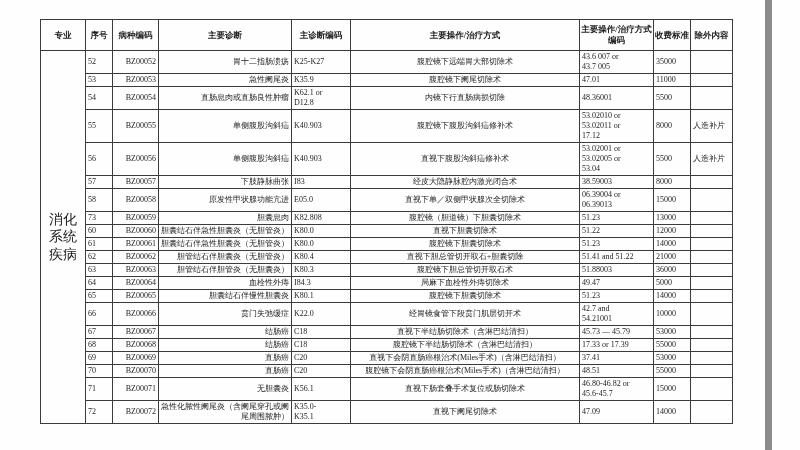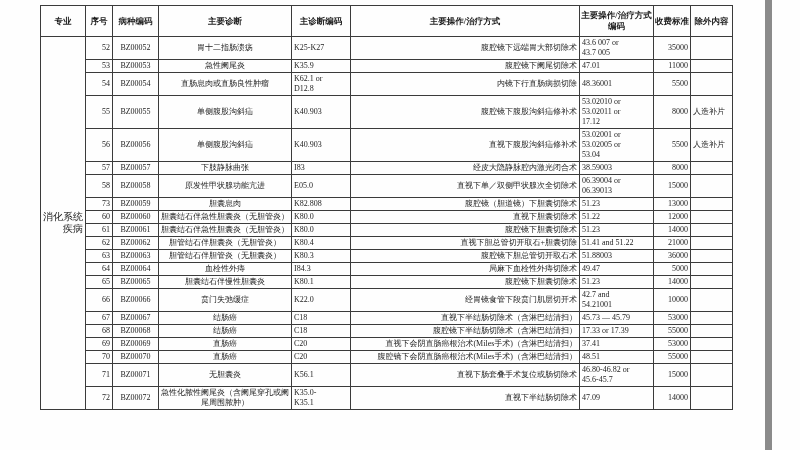--- a/index.html
+++ b/index.html
@@ -9,21 +9,21 @@
     overflow: hidden;
     font-family: "Liberation Serif", "DejaVu Serif", serif;
     color: #1c1c1c;
   }
   .scan-page {
     position: absolute; left: 0; top: 0;
     width: 800px; height: 450px;
     background: #fefefe;
   }
   table.fee-table {
-    position: absolute; left: 40px; top: 5px;
+    position: absolute; left: 40px; top: 19px;
     width: 692px;
     border-collapse: collapse;
     table-layout: fixed;
     padding-left: 48px;
   }
   .fee-table th, .fee-table td {
     border: 1px solid #3b3b3b;
     font-size: 8px;
     line-height: 1.25;
     padding: 1px 2px;
@@ -31,27 +31,27 @@
     word-break: break-all;
     overflow: hidden;
   }
   .fee-table th {
     font-weight: bold;
     font-size: 8.5px;
     text-align: center;
     padding: 4px 1px;
     line-height: 1.3;
   }
-  td.c-specialty { text-align: right; font-size: 10px; }
-  td.c-seq  { text-align: right; }
-  td.c-code { text-align: center; }
-  td.c-diagnosis { text-align: center; }
+  td.c-specialty { text-align: center; font-size: 14px; }
+  td.c-seq  { text-align: left; }
+  td.c-code { text-align: right; }
+  td.c-diagnosis { text-align: right; }
   td.c-dxcode, td.c-opcode { text-align: left; white-space: pre-line; word-break: normal; }
-  td.c-operation { text-align: right; }
-  td.c-fee  { text-align: right; font-family: Liberation Serif, serif; }
+  td.c-operation { text-align: center; }
+  td.c-fee  { text-align: left; font-family: Liberation Serif, serif; }
   td.c-exclusion { text-align: left; }
   .page-edge-bar {
     position: absolute; left: 765px; top: 0;
     width: 7px; height: 450px;
     background: #8b8b8b;
   }
 </style>
 </head>
 <body>
 
@@ -291,21 +291,21 @@
 45.6-45.7</td>
           <td class="c-fee">15000</td>
           <td class="c-exclusion"></td>
         </tr>
         <tr>
           <td class="c-seq">72</td>
           <td class="c-code">BZ00072</td>
           <td class="c-diagnosis">急性化脓性阑尾炎（含阑尾穿孔或阑尾周围脓肿）</td>
           <td class="c-dxcode">K35.0-
 K35.1</td>
-          <td class="c-operation">直视下半结肠切除术</td>
+          <td class="c-operation">直视下阑尾切除术</td>
           <td class="c-opcode">47.09</td>
           <td class="c-fee">14000</td>
           <td class="c-exclusion"></td>
         </tr>
       </tbody>
   </table>
   <div class="page-edge-bar"></div>
 </div>
 
 </body></html>

